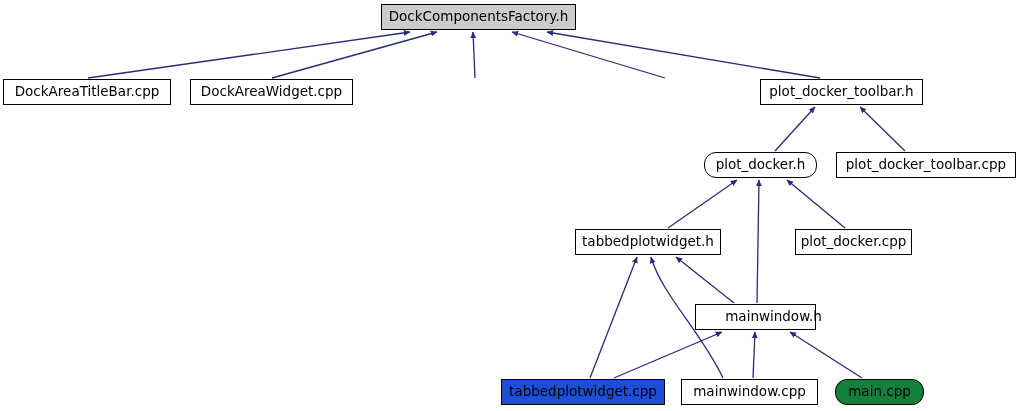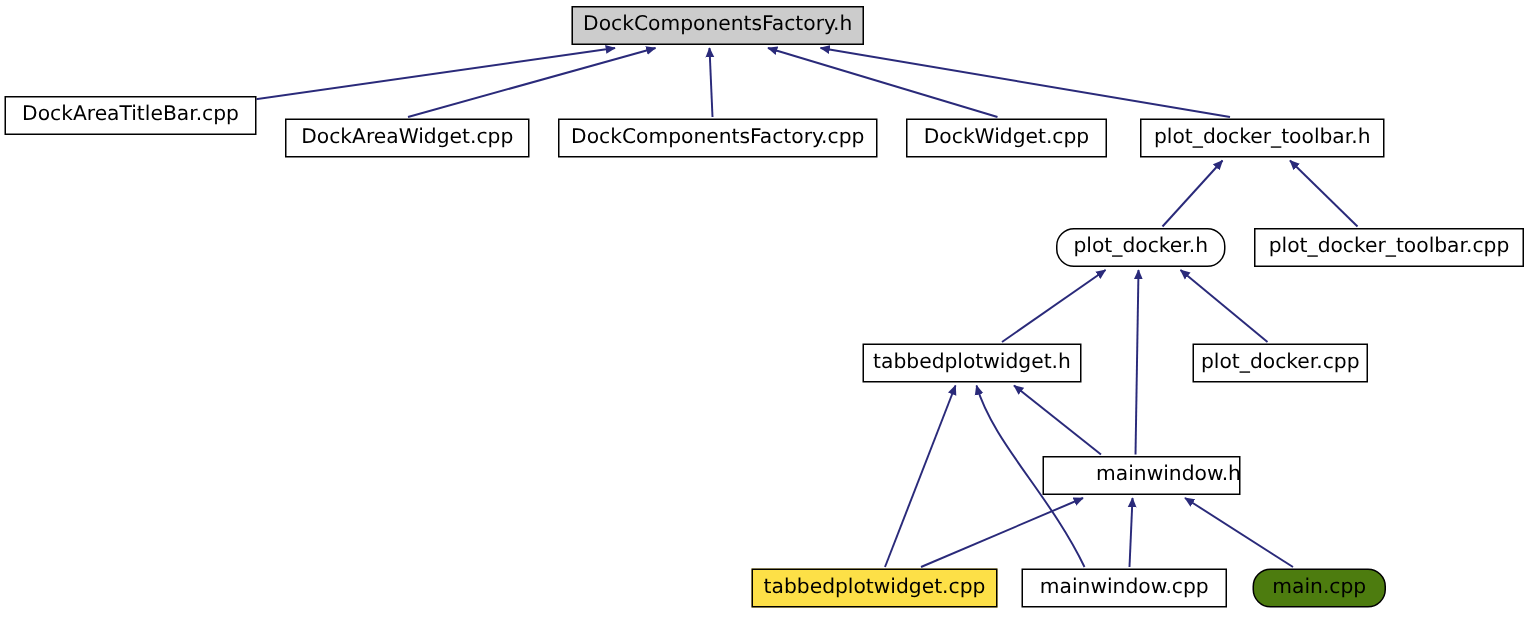--- a/index.html
+++ b/index.html
@@ -68,52 +68,46 @@
       <path d="M 590 378 L 637 257" fill="none" stroke="#2a2a7a" stroke-width="1.3" marker-end="url(#arrowhead)"></path>
       <path d="M 723 378 C 700 330, 662 295, 651 257" fill="none" stroke="#2a2a7a" stroke-width="1.3" marker-end="url(#arrowhead)"></path>
       <path d="M 734 303 L 676 257" fill="none" stroke="#2a2a7a" stroke-width="1.3" marker-end="url(#arrowhead)"></path>
       <path d="M 614 378 L 722 332" fill="none" stroke="#2a2a7a" stroke-width="1.3" marker-end="url(#arrowhead)"></path>
       <path d="M 753 378 L 755 332" fill="none" stroke="#2a2a7a" stroke-width="1.3" marker-end="url(#arrowhead)"></path>
       <path d="M 862 378 L 790 332" fill="none" stroke="#2a2a7a" stroke-width="1.3" marker-end="url(#arrowhead)"></path>
     </svg>
 <div class="node root" style="left: 381px; top: 4px; width: 195px; height: 26px; background: rgb(204, 204, 204); border-color: rgb(0, 0, 0);">
       <span class="node-label">DockComponentsFactory.h</span>
     </div>
-    <div class="node" style="left: 3px; top: 64px; width: 168px; height: 26px; background: rgb(255, 255, 255); border-color: rgb(0, 0, 0);">
+    <div class="node" style="left: 3px; top: 79px; width: 168px; height: 26px; background: rgb(255, 255, 255); border-color: rgb(0, 0, 0);">
       <span class="node-label">DockAreaTitleBar.cpp</span>
     </div>
     <div class="node" style="left: 190px; top: 79px; width: 163px; height: 26px; background: rgb(255, 255, 255); border-color: rgb(0, 0, 0);">
       <span class="node-label">DockAreaWidget.cpp</span>
-    </div>
-    <div class="node" style="left: 372px; top: 79px; width: 213px; height: 26px; background: rgb(255, 255, 255); border-color: rgb(0, 0, 0);">
-      <span class="node-label">DockComponentsFactory.cpp</span>
-    </div>
-    <div class="node" style="left: 604px; top: 79px; width: 134px; height: 26px; background: rgb(255, 255, 255); border-color: rgb(0, 0, 0);">
-      <span class="node-label">DockWidget.cpp</span>
     </div>
     <div class="node" style="left: 760px; top: 79px; width: 163px; height: 26px; background: rgb(255, 255, 255); border-color: rgb(0, 0, 0);">
       <span class="node-label">plot_docker_toolbar.h</span>
     </div>
     <div class="node" style="left: 704px; top: 152px; width: 113px; height: 26px; background: rgb(255, 255, 255); border-color: rgb(0, 0, 0); border-radius: 12px;">
       <span class="node-label">plot_docker.h</span>
     </div>
     <div class="node" style="left: 575px; top: 229px; width: 146px; height: 26px; background: rgb(255, 255, 255); border-color: rgb(0, 0, 0);">
       <span class="node-label">tabbedplotwidget.h</span>
     </div>
     <div class="node" style="left: 836px; top: 152px; width: 180px; height: 26px; background: rgb(255, 255, 255); border-color: rgb(0, 0, 0);">
       <span class="node-label">plot_docker_toolbar.cpp</span>
     </div>
     <div class="node" style="left: 795px; top: 229px; width: 117px; height: 26px; background: rgb(255, 255, 255); border-color: rgb(0, 0, 0);">
       <span class="node-label">plot_docker.cpp</span>
     </div>
-    <div class="node" style="left: 695px; top: 304px; width: 132px; height: 26px; background: rgb(255, 255, 255); border-color: rgb(0, 0, 0); padding-left: 36px;">
+    <div class="node" style="left: 695px; top: 304px; width: 121px; height: 26px; background: rgb(255, 255, 255); border-color: rgb(0, 0, 0); padding-left: 36px;">
       <span class="node-label">mainwindow.h</span>
     </div>
-    <div class="node" style="left: 501px; top: 379px; width: 164px; height: 26px; background: #fde047; border-color: rgb(0, 0, 0);">
+    <div class="node" style="left: 501px; top: 379px; width: 164px; height: 26px; background: #1d4ed8; border-color: rgb(0, 0, 0);">
       <span class="node-label">tabbedplotwidget.cpp</span>
     </div>
     <div class="node" style="left: 681px; top: 379px; width: 137px; height: 26px; background: rgb(255, 255, 255); border-color: rgb(0, 0, 0);">
       <span class="node-label">mainwindow.cpp</span>
     </div>
-    <div class="node" style="left: 835px; top: 379px; width: 89px; height: 26px; background: #4d7c0f; border-color: rgb(0, 0, 0); border-radius: 12px;">
+    <div class="node" style="left: 835px; top: 379px; width: 89px; height: 26px; background: #15803d; border-color: rgb(0, 0, 0); border-radius: 12px;">
       <span class="node-label">main.cpp</span>
     </div>
   </div>
 
 </body></html>

